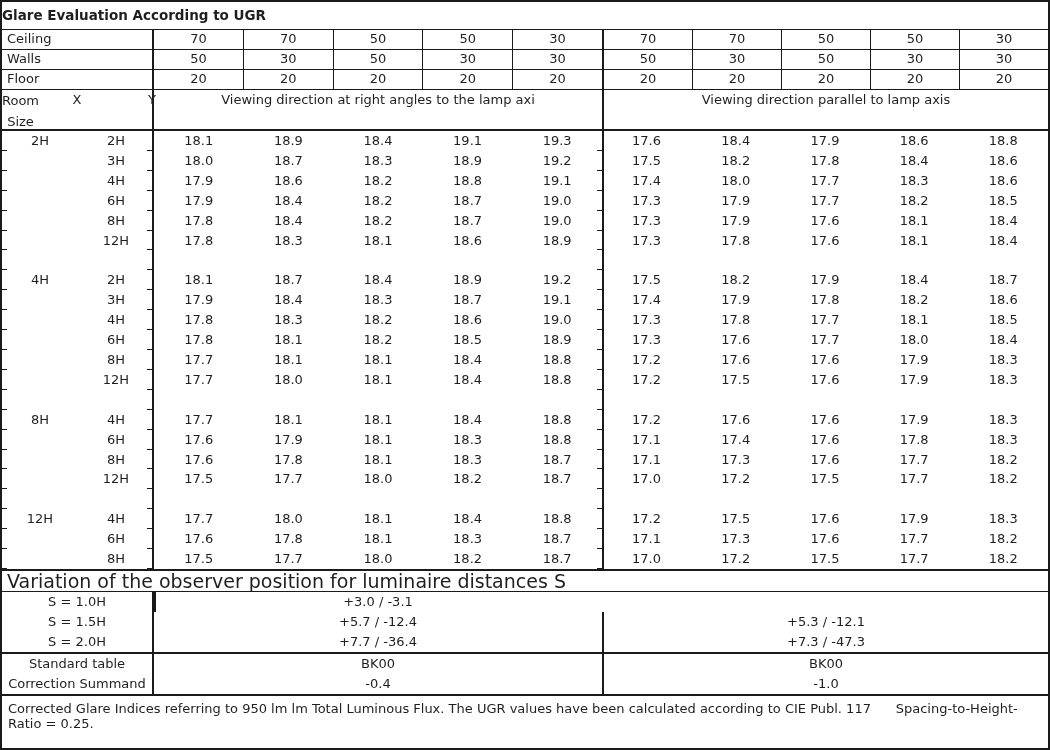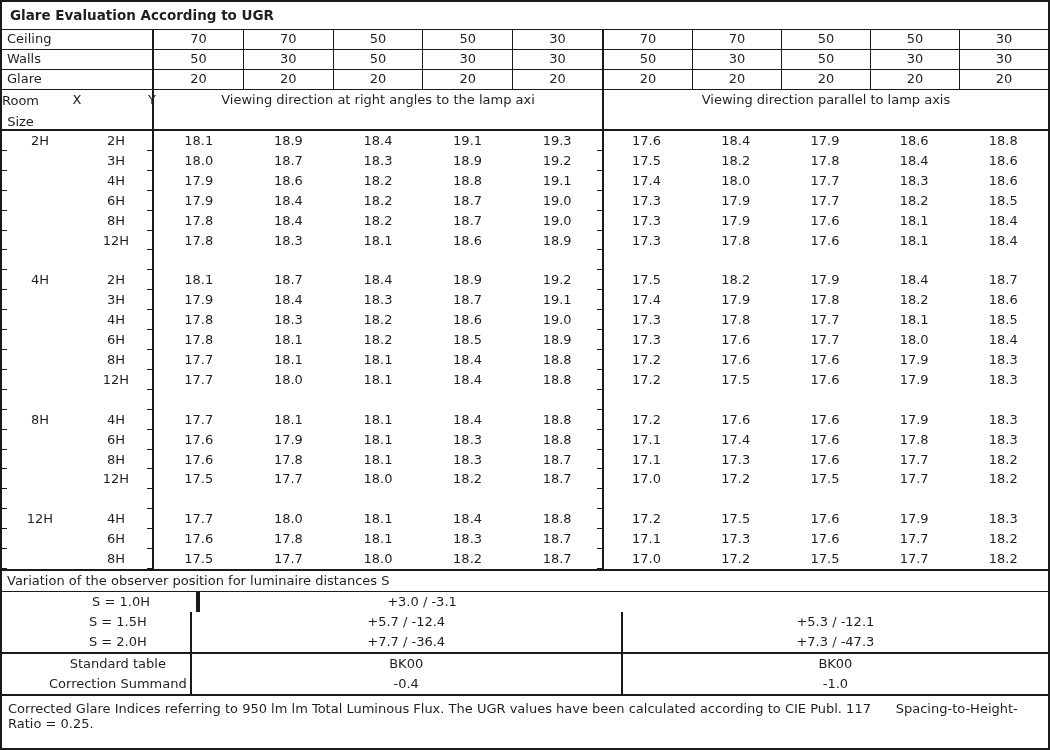--- a/index.html
+++ b/index.html
@@ -15,21 +15,21 @@
     background: #ffffff;
     overflow: hidden;
   }
   
   .title-row {
     height: 28px;
     line-height: 27px;
     border-bottom: 1px solid #1a1a1a;
     font-weight: bold;
     font-size: 13.5px;
-    padding-left: 8px;
+    padding-left: 0;
   }
   
   .surface-row {
     display: flex;
     height: 20px;
     line-height: 18px;
     border-bottom: 1px solid #1a1a1a;
     font-size: 13px;
   }
   .surface-label {
@@ -99,29 +99,28 @@
   .cell-y { width: 76px; text-align: center; }
   .vcell-l { width: 89.6px; text-align: center; }
   .vcell-r { width: 89.2px; text-align: center; }
   
   .var-title {
     border-top: 2px solid #1a1a1a;
     border-bottom: 1px solid #1a1a1a;
     height: 23px;
     line-height: 20px;
     padding-left: 5px;
-    font-size: 13px;
+    font-size: 19px;
   }
   .var-row {
     display: flex;
     height: 20px;
     line-height: 20px;
     font-size: 13px;
     text-align: center;
-    margin-left: 44px;
   }
   .var-label { width: 152px; border-right: 2px solid #1a1a1a; }
   .var-left  { width: 448px; }
   .var-right { width: 446px; border-left: 2px solid #1a1a1a; }
   .std-section { border-top: 2px solid #1a1a1a; }
   
   .footer {
     border-top: 2px solid #1a1a1a;
     height: 69px;
     padding: 5px 6px 0 6px;
@@ -165,21 +164,21 @@
         </div>
         <div class="half right">
           <div class="scell">50</div>
           <div class="scell">30</div>
           <div class="scell">50</div>
           <div class="scell">30</div>
           <div class="scell">30</div>
         </div>
       </div>
       <div class="surface-row">
-        <div class="surface-label">Glare</div>
+        <div class="surface-label">Floor</div>
         <div class="half left">
           <div class="scell">20</div>
           <div class="scell">20</div>
           <div class="scell">20</div>
           <div class="scell">20</div>
           <div class="scell">20</div>
         </div>
         <div class="half right">
           <div class="scell">20</div>
           <div class="scell">20</div>

